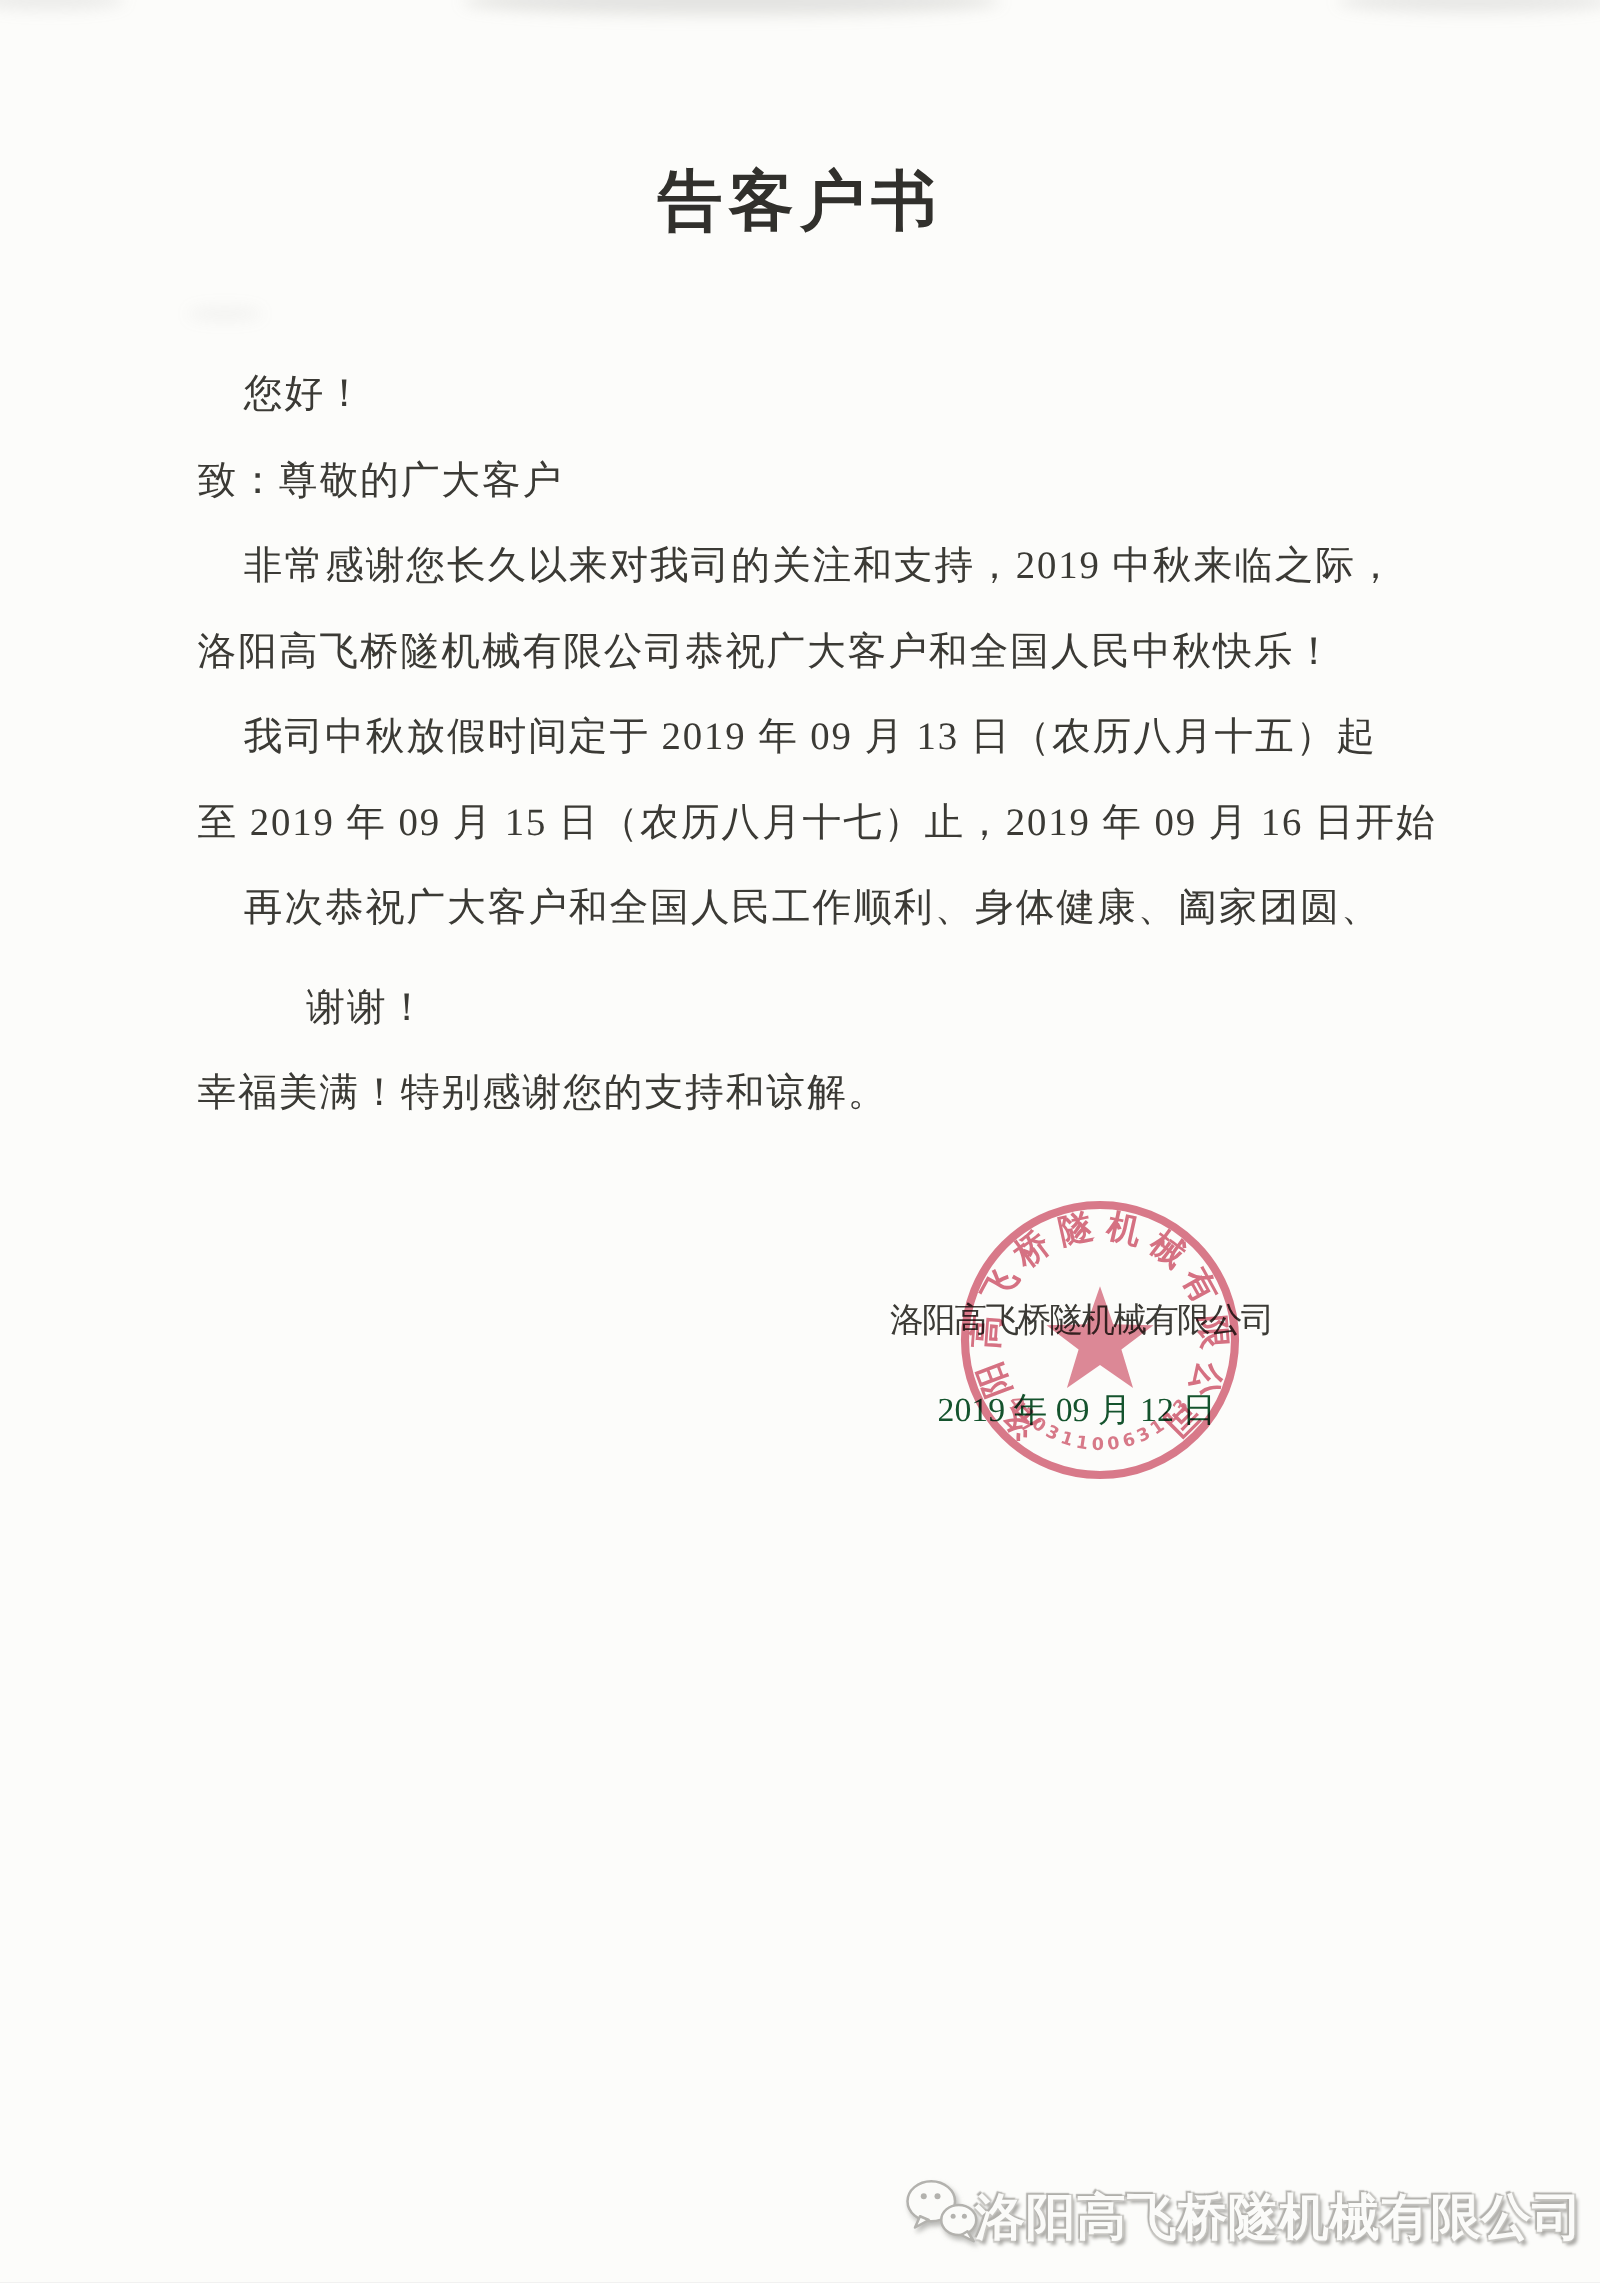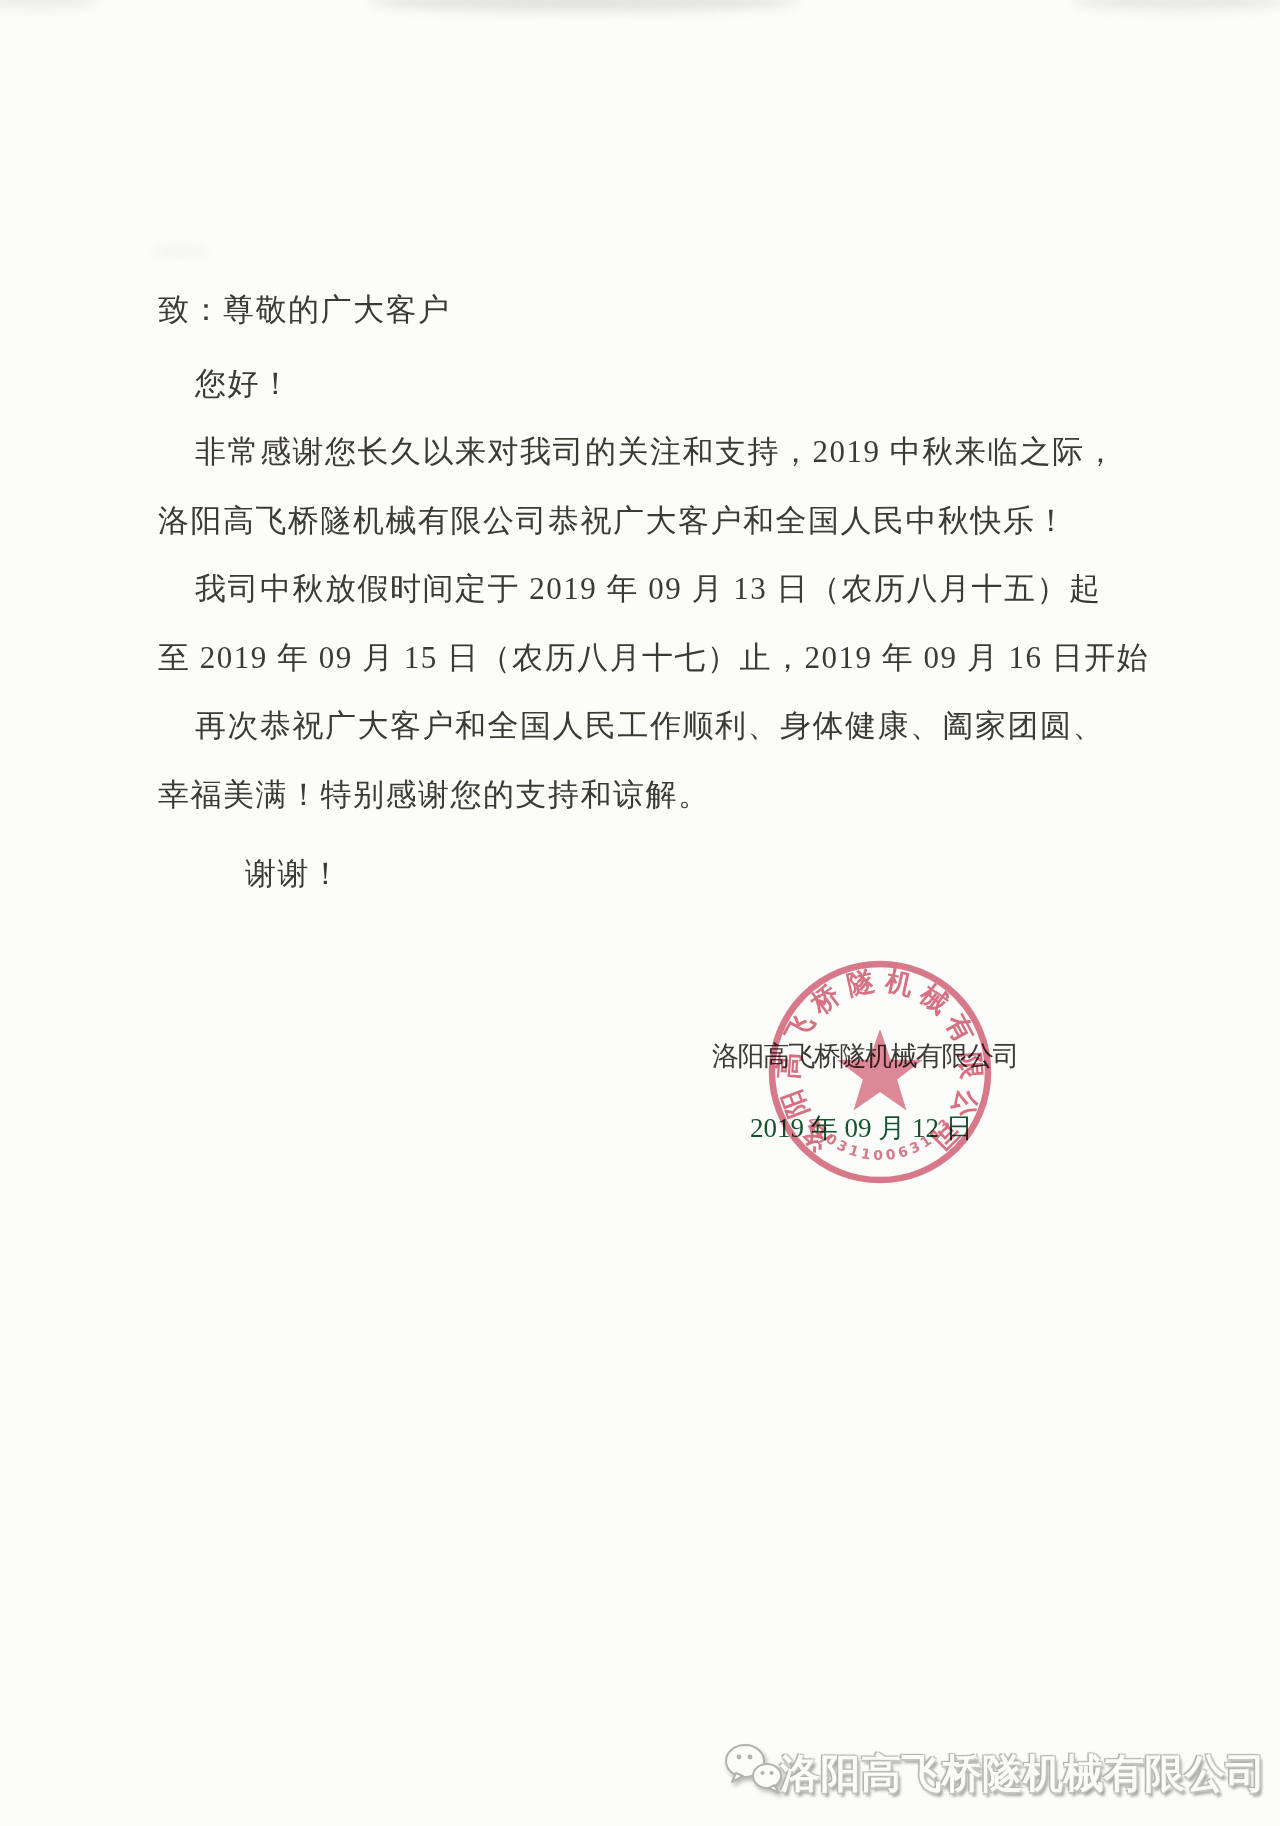--- a/index.html
+++ b/index.html
@@ -74,31 +74,32 @@
 </head>
 <body>
 
 <div class="page">
 
   <div class="smudge s1"></div>
   <div class="smudge s2"></div>
   <div class="smudge s3"></div>
   <div class="smudge s4"></div>
 
+  <h1 class="title">告客户书</h1>
 
   <div class="body-text">
+    <div class="line indent greeting">您好！</div>
     <div class="line">致：尊敬的广大客户</div>
-    <div class="line indent greeting">您好！</div>
     <div class="line indent">非常感谢您长久以来对我司的关注和支持，2019 中秋来临之际，</div>
     <div class="line">洛阳高飞桥隧机械有限公司恭祝广大客户和全国人民中秋快乐！</div>
     <div class="line indent">我司中秋放假时间定于 2019 年 09 月 13 日（农历八月十五）起</div>
     <div class="line">至 2019 年 09 月 15 日（农历八月十七）止，2019 年 09 月 16 日开始</div>
     <div class="line indent">再次恭祝广大客户和全国人民工作顺利、身体健康、阖家团圆、</div>
+    <div class="line closing">谢谢！</div>
     <div class="line">幸福美满！特别感谢您的支持和谅解。</div>
-    <div class="line closing">谢谢！</div>
   </div>
 
   <div class="sig-company">洛阳高飞桥隧机械有限公司</div>
   <div class="sig-date">2019 年 09 月 12 日</div>
 
   <svg class="seal" id="seal-svg" viewBox="0 0 230 230" xmlns="http://www.w3.org/2000/svg" style="color: rgb(207, 81, 104);">
     <circle class="seal-ring" cx="115" cy="115" r="108"></circle>
     <path class="seal-star" d="M115,72 L125.58,102.44 L157.8,103.1 L132.12,122.56 L141.45,153.4 L115,135 L88.55,153.4 L97.88,122.56 L72.2,103.1 L104.42,102.44 Z"></path>
     <g id="seal-ring-text">
         <text x="57.0" y="173.0" transform="rotate(-135.0 57.0 173.0)" class="seal-char">洛</text>

